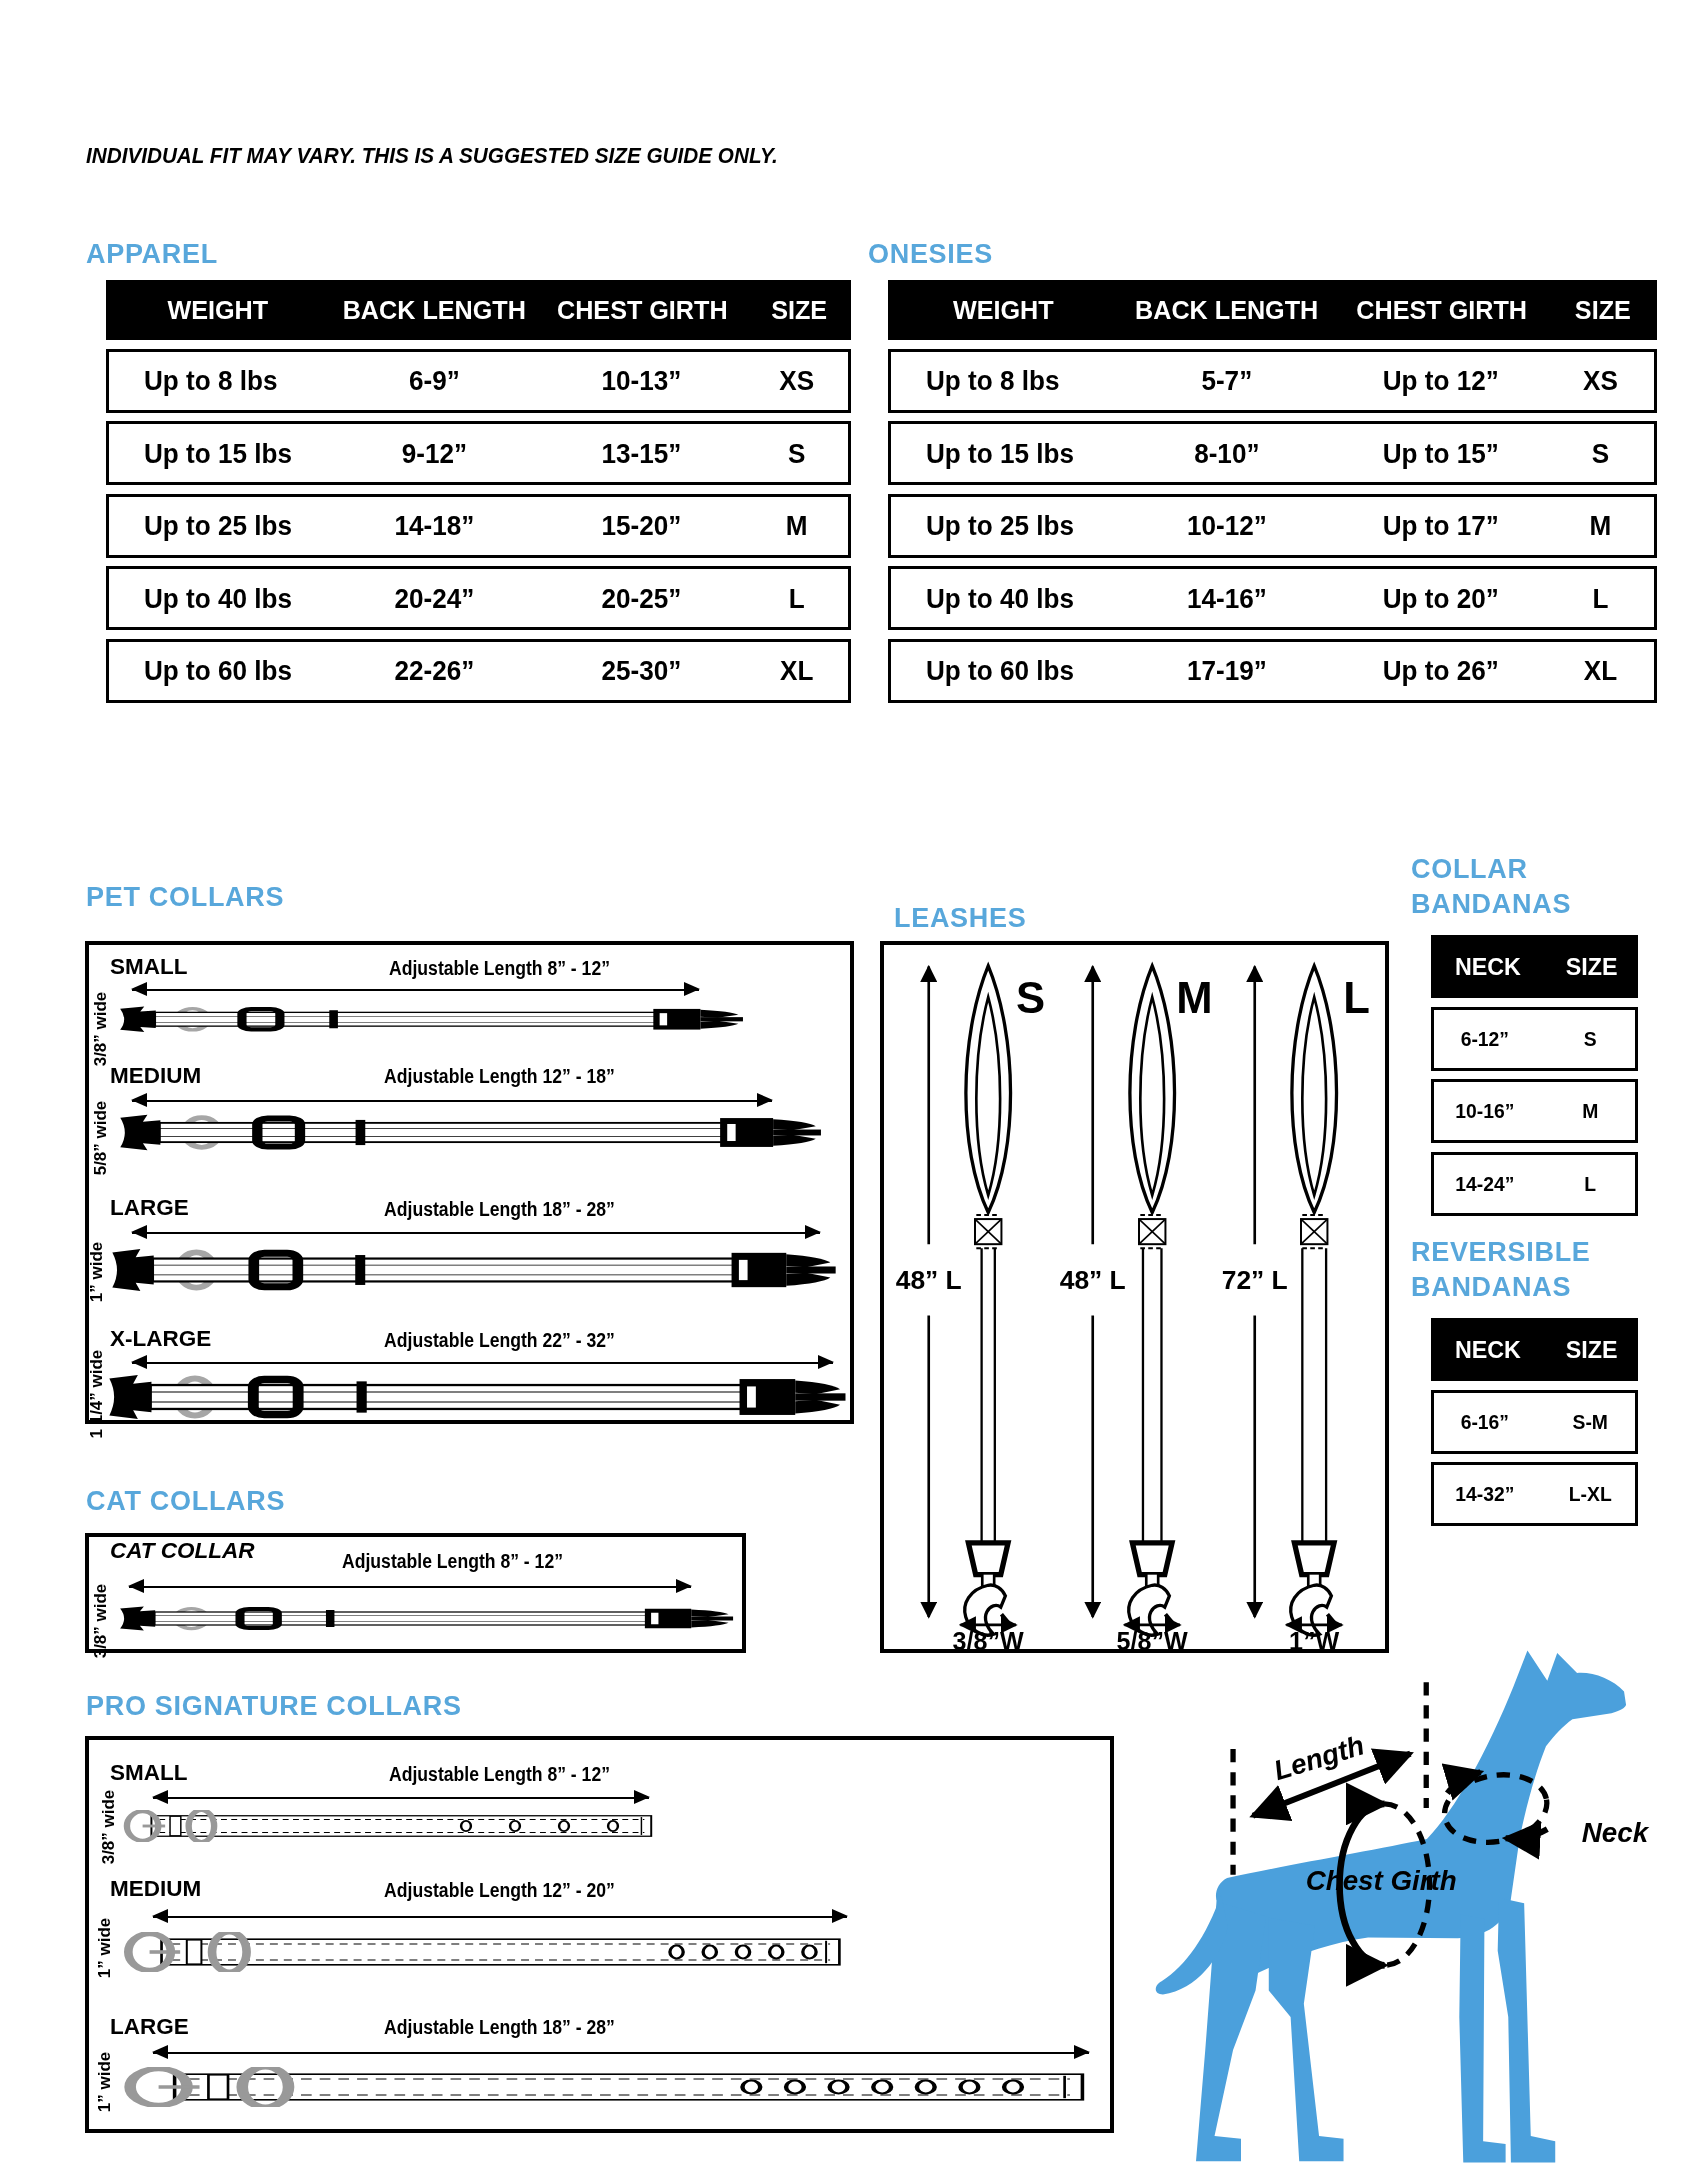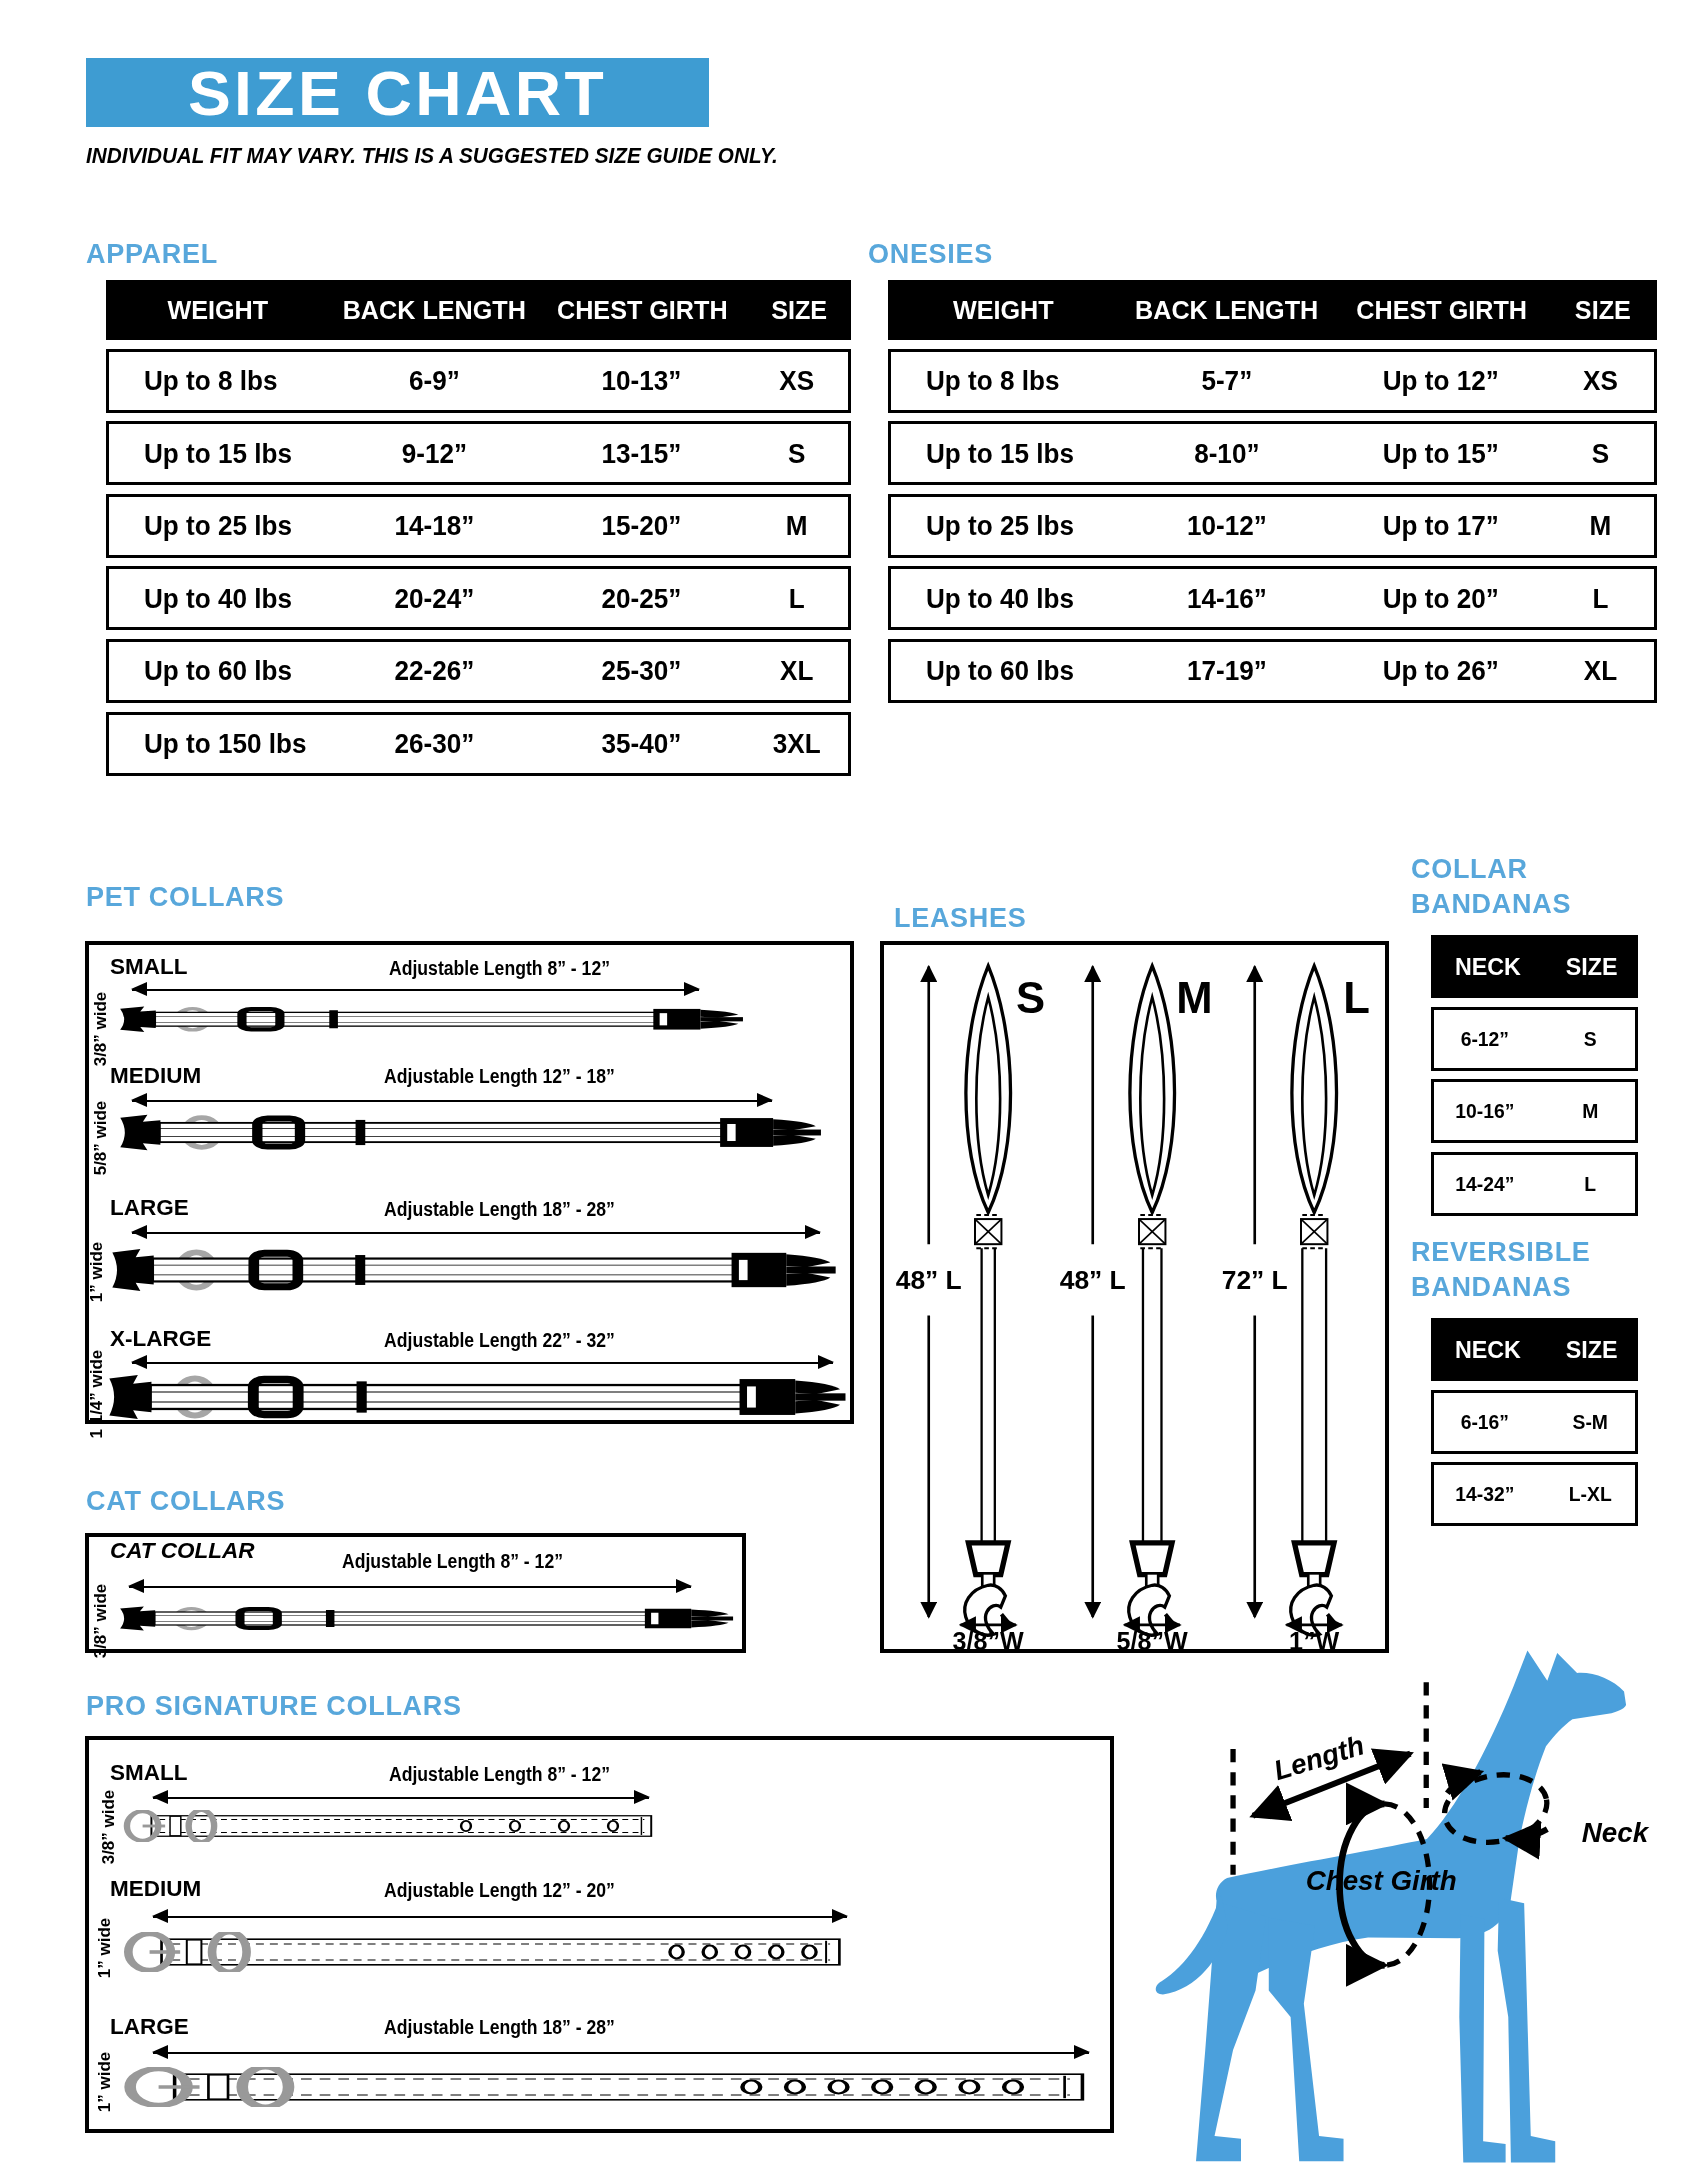--- a/index.html
+++ b/index.html
@@ -113,23 +113,20 @@
       <rect x="141" y="934" width="18" height="20" fill="#fff" stroke="#000" stroke-width="4"></rect>
       <path d="M150 952 C122 958 110 980 116 1000 C122 1020 142 1032 158 1026 C147 1015 143 1002 148 992 C153 983 162 980 169 985 L176 968 C171 957 161 950 150 952 Z" fill="#fff" stroke="#000" stroke-width="5"></path>
       <line x1="170" y1="996" x2="180" y2="1008" stroke="#000" stroke-width="6"></line>
       <line x1="108" y1="1012" x2="192" y2="1012" stroke="#000" stroke-width="4" marker-start="url(#arw)" marker-end="url(#arw)"></line>
     </g>
   </defs>
 </svg>
 
 <div class="page">
 
-  <div class="abs banner">
-    <div class="banner-title">SIZE CHART</div>
-  </div>
   <div class="abs subtitle">INDIVIDUAL FIT MAY VARY.  THIS IS A SUGGESTED SIZE GUIDE ONLY.</div>
 
   <div class="abs sec-head" style="left:86px;top:237px;">APPAREL</div>
   <div class="abs sizetable" style="left:86px;top:280px;width:745px;">
     <div class="thead">
       <div class="tcell">WEIGHT</div>
       <div class="tcell">BACK LENGTH</div>
       <div class="tcell">CHEST GIRTH</div>
       <div class="tcell">SIZE</div>
     </div>
@@ -156,26 +153,20 @@
           <div class="tcell">Up to 40 lbs</div>
           <div class="tcell">20-24”</div>
           <div class="tcell">20-25”</div>
           <div class="tcell">L</div>
         </div>
         <div class="trow">
           <div class="tcell">Up to 60 lbs</div>
           <div class="tcell">22-26”</div>
           <div class="tcell">25-30”</div>
           <div class="tcell">XL</div>
-        </div>
-        <div class="trow">
-          <div class="tcell">Up to 150 lbs</div>
-          <div class="tcell">26-30”</div>
-          <div class="tcell">35-40”</div>
-          <div class="tcell">3XL</div>
         </div>
       </div>
   </div>
 
   <div class="abs sec-head" style="left:868px;top:237px;">ONESIES</div>
   <div class="abs sizetable" style="left:868px;top:280px;width:769px;">
     <div class="thead">
       <div class="tcell">WEIGHT</div>
       <div class="tcell">BACK LENGTH</div>
       <div class="tcell">CHEST GIRTH</div>

